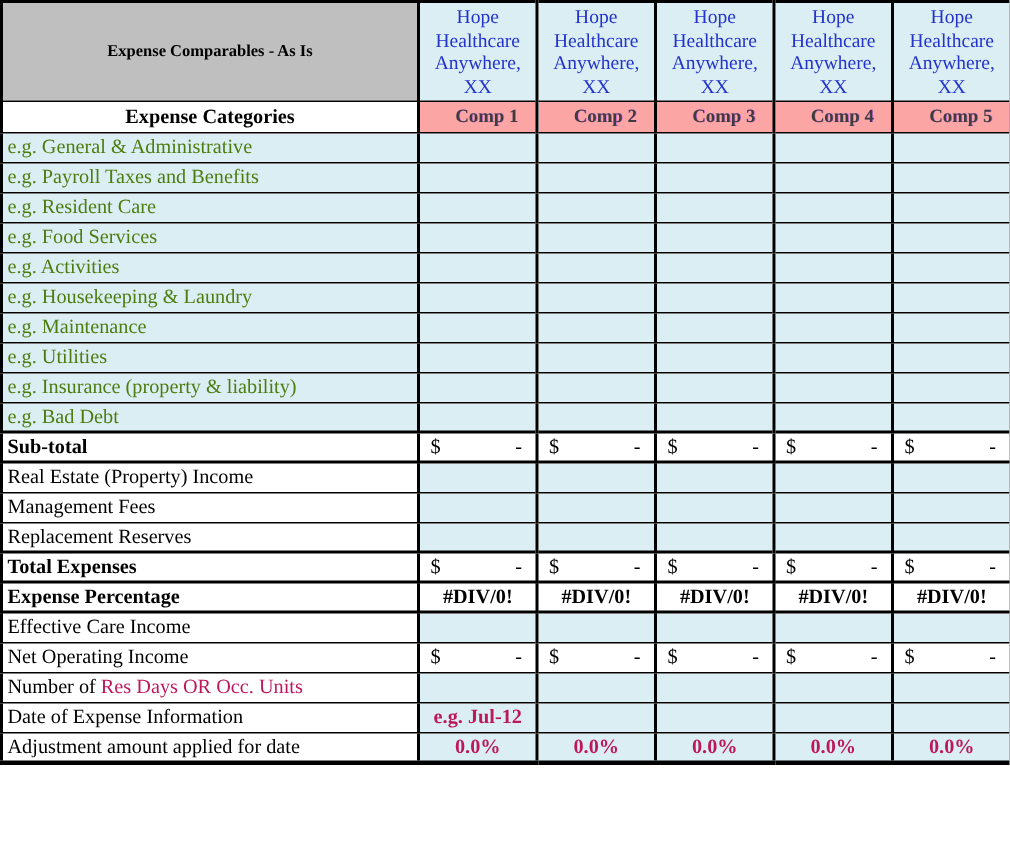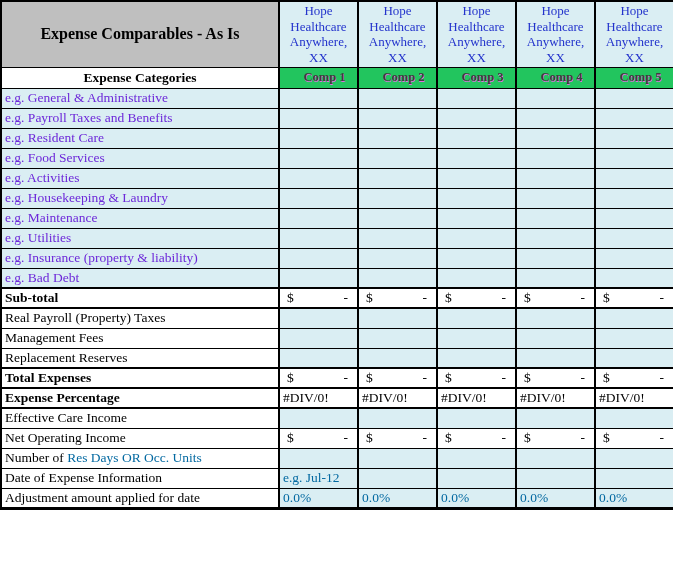--- a/index.html
+++ b/index.html
@@ -15,46 +15,46 @@
     border:1px solid #000;
     border-left-width:2px;border-right-width:2px;
     height:20px;box-sizing:border-box;
     font-size:13.5px;color:#000;
     padding:0 3px;overflow:hidden;white-space:nowrap;
     vertical-align:middle;
   }
   
   td.title-cell{
     background:#BFBFBF;font-weight:bold;text-align:center;
-    font-size:16px;white-space:normal;height:66px;
+    font-size:11px;white-space:normal;height:66px;
   }
   td.prop-header{
     background:#DAEEF3;color:#2333CC;text-align:center;
     white-space:normal;line-height:15.5px;font-size:13px;height:66px;
     padding:0 4px;
     margin-top:18px;
   }
   
   td.cat-label{font-weight:bold;background:#fff;height:21px;text-align:center;}
   td.comp{
-    background:#22c55e;color:#3d3d3d;font-weight:bold;text-align:center;
+    background:#fca5a5;color:#3d3d3d;font-weight:bold;text-align:center;
     font-size:12.5px;height:21px;text-shadow:0.5px 0.5px 0 #e06fe0;padding-left:15px;
   }
   
   td.lbl{background:#fff;}
-  td.lbl.blue{background:#DAEEF3;color:#6d28d9;}
+  td.lbl.blue{background:#DAEEF3;color:#4d7c0f;}
   td.lbl.bold{font-weight:bold;}
   td.cell{background:#fff;}
   td.cell.bluebg{background:#DAEEF3;}
-  td.cell.center{}
+  td.cell.center{text-align:center;font-weight:bold;}
   td.cell .acct{
     display:flex;justify-content:space-between;align-items:center;
     padding:0 6px 0 4px;
   }
-  .bluetext{color:#0369a1;}
+  .bluetext{color:#be185d;}
   tr.thick td{border-top-width:2px;border-bottom-width:2px;}
   tr.lastrow td{border-bottom-width:3px;}
 </style>
 </head>
 <body>
 
 <div class="sheet">
   <table>
     <colgroup>
       <col style="width:278px">
@@ -188,21 +188,21 @@
             </div>
           </td>
           <td class="cell">
             <div class="acct">
               <span>$</span>
               <span>-</span>
             </div>
           </td>
         </tr>
         <tr>
-          <td class="lbl">Real Payroll (Property) Taxes</td>
+          <td class="lbl">Real Estate (Property) Income</td>
           <td class="cell bluebg"></td>
           <td class="cell bluebg"></td>
           <td class="cell bluebg"></td>
           <td class="cell bluebg"></td>
           <td class="cell bluebg"></td>
         </tr>
         <tr>
           <td class="lbl">Management Fees</td>
           <td class="cell bluebg"></td>
           <td class="cell bluebg"></td>

